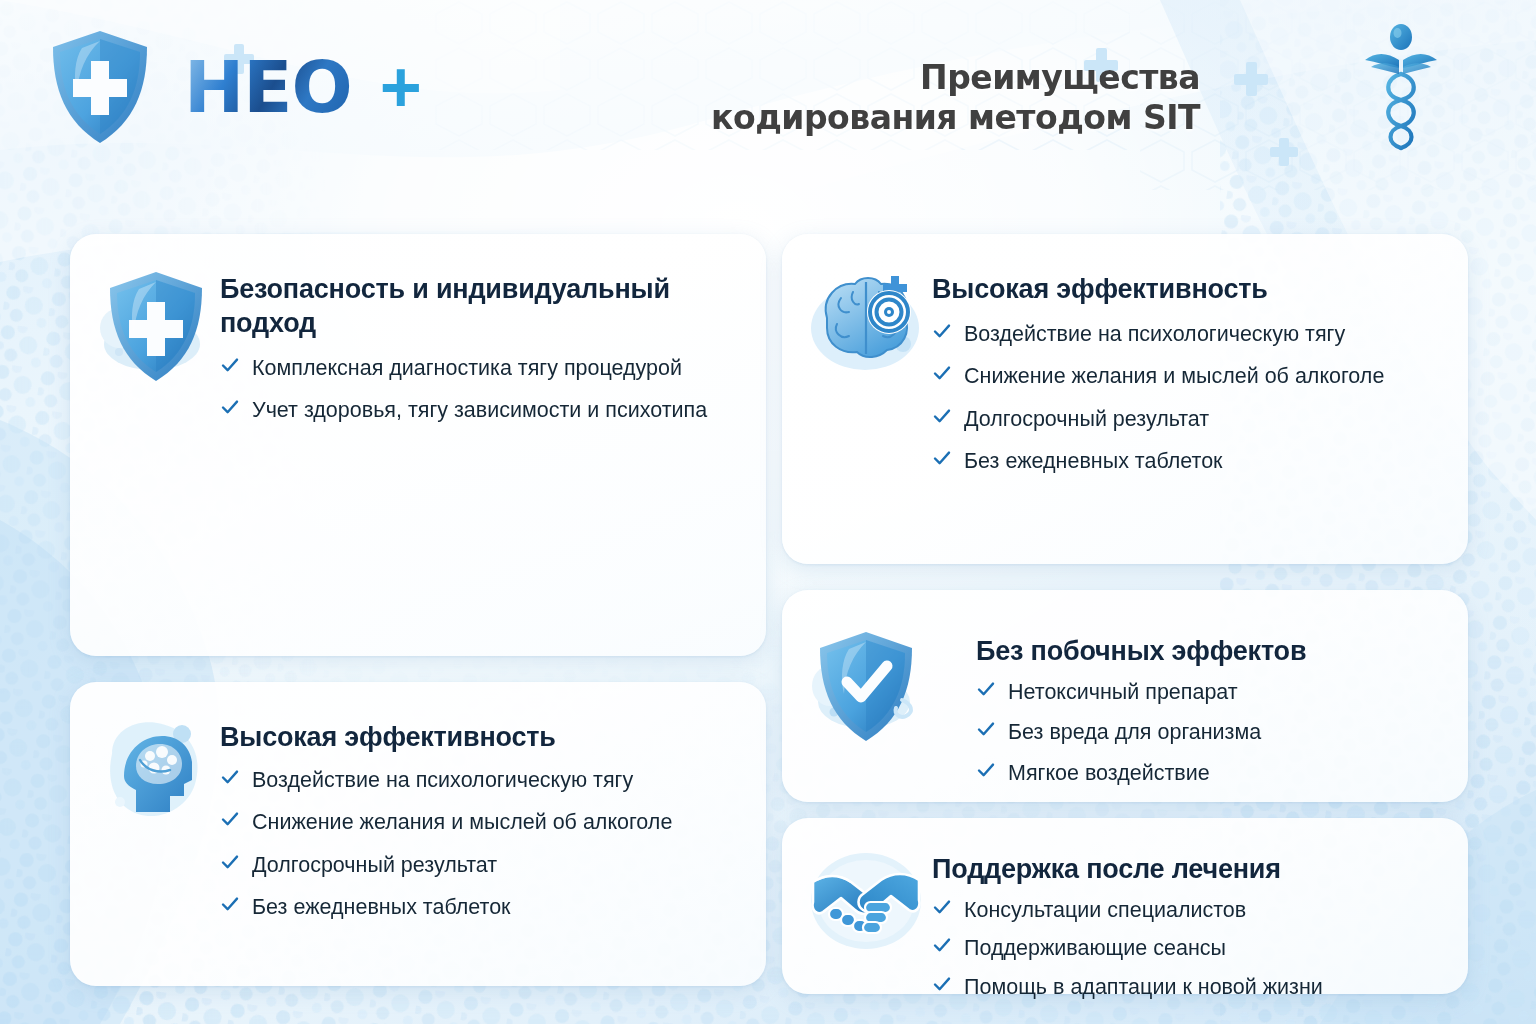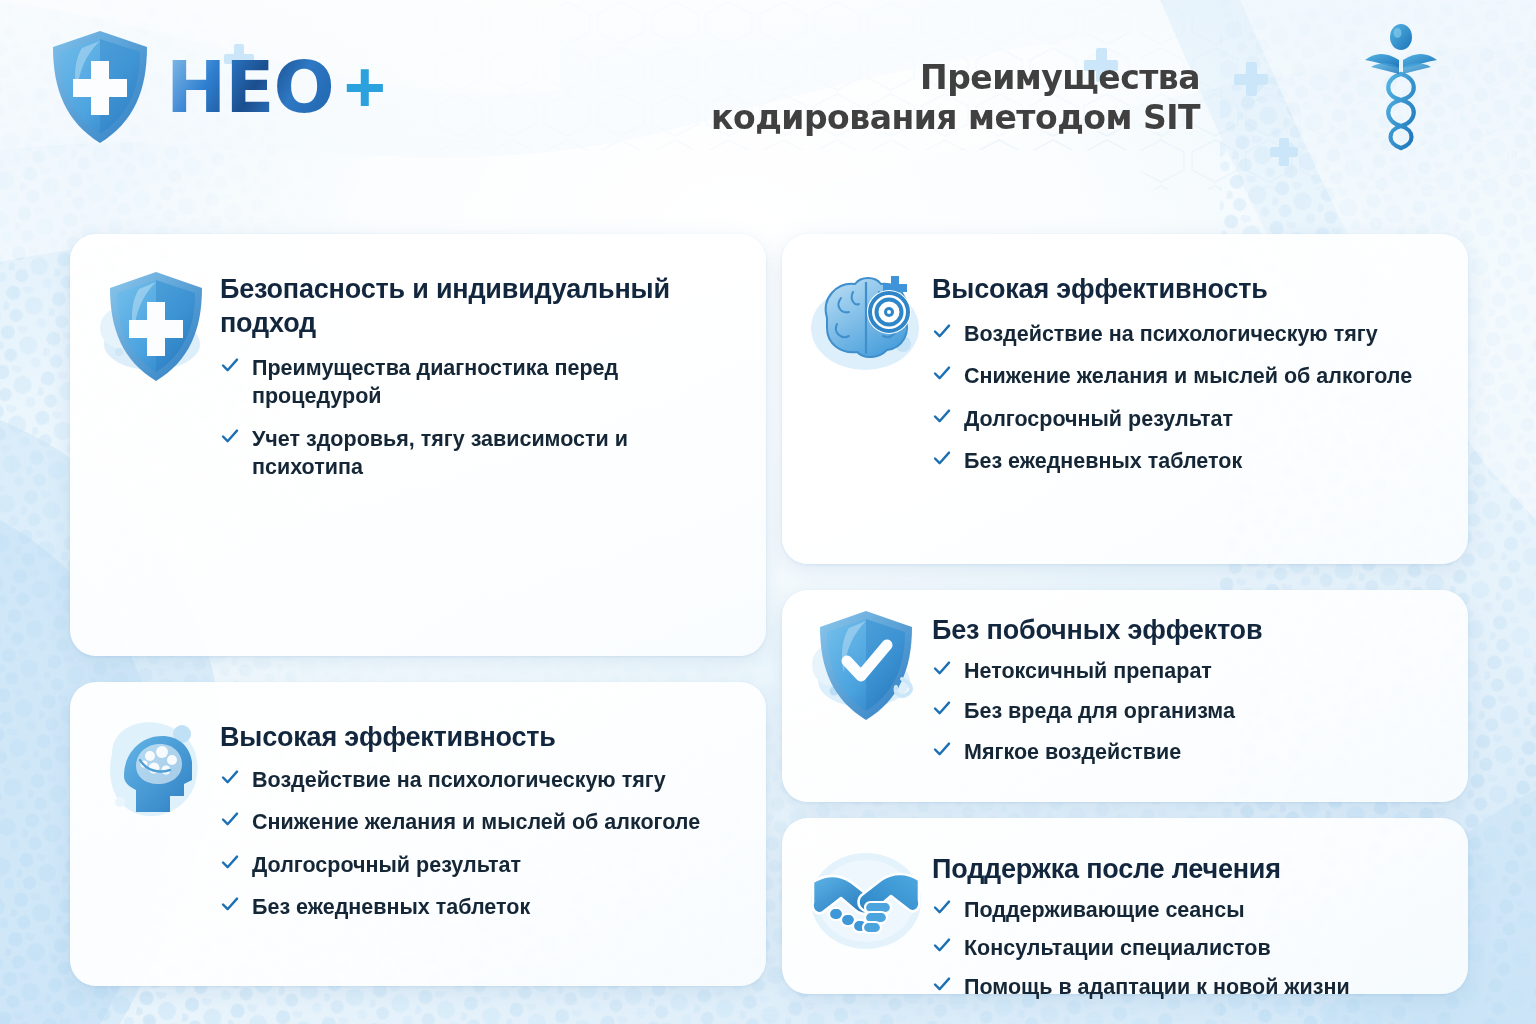--- a/index.html
+++ b/index.html
@@ -54,21 +54,21 @@
     height: 215px;
     z-index: 5;
   }
 
   .brand {
     position: absolute;
     left: 48px;
     top: 28px;
     display: flex;
     align-items: center;
-    gap: 14px;
+    gap: 32px;
   }
 
   .brand-shield { width: 104px; height: 118px; }
 
   .brand-word {
     font-size: 72px;
     font-weight: 800;
     letter-spacing: -1px;
     line-height: 1;
     background: linear-gradient(120deg, #8fc2ea 0%, #2f7fd0 28%, #1b4e8e 52%, #2e78c4 72%, #1f63ad 100%);
@@ -166,37 +166,37 @@
 
   .tick {
     flex: 0 0 auto;
     width: 20px;
     height: 26px;
     position: relative;
     top: 1px;
   }
   .tick svg { display: block; }
 
-  .bullet-text { flex: 1 1 auto; font-weight: bold; }
+  .bullet-text { flex: 1 1 auto; }
 
   
   #card-safety      { left: 70px;  top: 234px; width: 696px; height: 422px; }
   #card-eff-left    { left: 70px;  top: 682px; width: 696px; height: 304px; }
   #card-eff-right   { left: 782px; top: 234px; width: 686px; height: 330px; }
   #card-noside      { left: 782px; top: 590px; width: 686px; height: 212px; }
   #card-support     { left: 782px; top: 818px; width: 686px; height: 176px; }
 
   #card-eff-left  .card-title { margin-bottom: 12px; }
   #card-noside    .card-title { margin-bottom: 10px; }
   #card-support   .card-title { margin-bottom: 10px; }
 
   #card-noside  .bullet  { margin-bottom: 12px; }
   #card-support .bullet  { margin-bottom: 10px; }
   #card-support { padding-top: 22px; padding-bottom: 24px; }
-  #card-noside  { padding-top: 11px; }
+  #card-noside  { padding-top: 32px; gap: 44px; }
 </style>
 </head>
 <body>
 
 <div class="bg-root"></div>
 
 <svg class="bg-svg" viewBox="0 0 1536 1024" preserveAspectRatio="none" aria-hidden="true">
   <defs>
     <linearGradient id="waveA" x1="0" y1="0" x2="1" y2="1">
       <stop offset="0%" stop-color="#ffffff" stop-opacity="0.85"></stop>
@@ -350,21 +350,21 @@
     </div>
     <div class="card-body">
       <h2 class="card-title">Безопасность и индивидуальный подход</h2>
       <ul class="bullets">
         <li class="bullet">
           <span class="tick">
               <svg width="20" height="20" viewBox="0 0 20 20">
                 <path d="M3 10.5 L7.6 15.2 L17 4.6" fill="none" stroke="#1b6fb4" stroke-width="2.4" stroke-linecap="round" stroke-linejoin="round"></path>
               </svg>
             </span>
-          <span class="bullet-text">Преимущества диагностика перед процедурой</span>
+          <span class="bullet-text">Комплексная диагностика тягу процедурой</span>
         </li>
         <li class="bullet">
           <span class="tick">
               <svg width="20" height="20" viewBox="0 0 20 20">
                 <path d="M3 10.5 L7.6 15.2 L17 4.6" fill="none" stroke="#1b6fb4" stroke-width="2.4" stroke-linecap="round" stroke-linejoin="round"></path>
               </svg>
             </span>
           <span class="bullet-text">Учет здоровья, тягу зависимости и психотипа</span>
         </li>
       </ul>
@@ -597,35 +597,35 @@
     </div>
     <div class="card-body">
       <h2 class="card-title">Поддержка после лечения</h2>
       <ul class="bullets">
         <li class="bullet">
           <span class="tick">
               <svg width="20" height="20" viewBox="0 0 20 20">
                 <path d="M3 10.5 L7.6 15.2 L17 4.6" fill="none" stroke="#1b6fb4" stroke-width="2.4" stroke-linecap="round" stroke-linejoin="round"></path>
               </svg>
             </span>
+          <span class="bullet-text">Консультации специалистов</span>
+        </li>
+        <li class="bullet">
+          <span class="tick">
+              <svg width="20" height="20" viewBox="0 0 20 20">
+                <path d="M3 10.5 L7.6 15.2 L17 4.6" fill="none" stroke="#1b6fb4" stroke-width="2.4" stroke-linecap="round" stroke-linejoin="round"></path>
+              </svg>
+            </span>
           <span class="bullet-text">Поддерживающие сеансы</span>
         </li>
         <li class="bullet">
           <span class="tick">
               <svg width="20" height="20" viewBox="0 0 20 20">
                 <path d="M3 10.5 L7.6 15.2 L17 4.6" fill="none" stroke="#1b6fb4" stroke-width="2.4" stroke-linecap="round" stroke-linejoin="round"></path>
               </svg>
             </span>
-          <span class="bullet-text">Консультации специалистов</span>
-        </li>
-        <li class="bullet">
-          <span class="tick">
-              <svg width="20" height="20" viewBox="0 0 20 20">
-                <path d="M3 10.5 L7.6 15.2 L17 4.6" fill="none" stroke="#1b6fb4" stroke-width="2.4" stroke-linecap="round" stroke-linejoin="round"></path>
-              </svg>
-            </span>
           <span class="bullet-text">Помощь в адаптации к новой жизни</span>
         </li>
       </ul>
     </div>
   </section>
 
 </div>
 
 </body></html>

